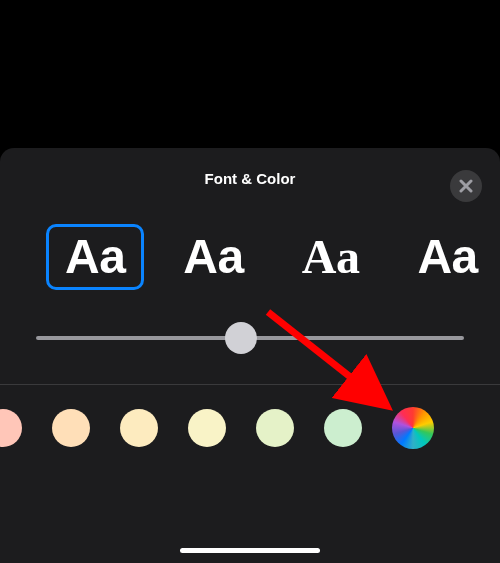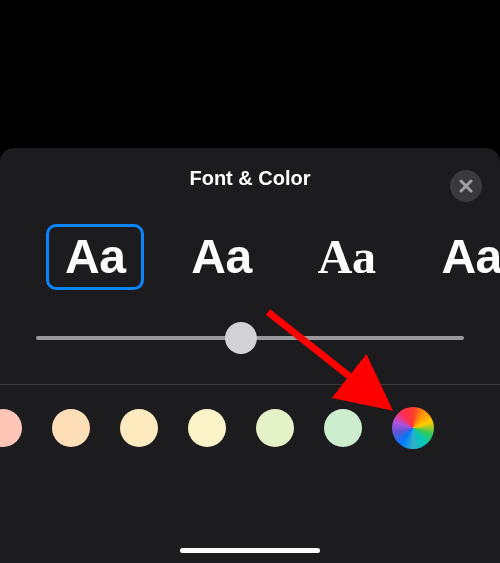--- a/index.html
+++ b/index.html
@@ -2,29 +2,29 @@
 <html><head>
   <meta charset="utf-8">
   <style>
     * { margin: 0; padding: 0; box-sizing: border-box; }
     html, body { width: 500px; height: 563px; background: #000; overflow: hidden; font-family: -apple-system, "Helvetica Neue", Arial, sans-serif; -webkit-font-smoothing: antialiased; }
     .panel {
       position: absolute; left: 0; top: 148px; width: 500px; height: 415px;
       background: #1c1c1e; border-radius: 14px 14px 0 0;
     }
     .panel-header { position: relative; height: 48px; display: flex; align-items: center; justify-content: center; padding: 12px 0 0 0; }
-    .panel-title { color: #fff; font-size: 20px; font-weight: 600; }
+    .panel-title { color: #fff; font-size: 15px; font-weight: 600; }
     .close-btn {
       position: absolute; right: 18px; top: 22px; width: 32px; height: 32px; border-radius: 16px;
       background: #3a3a3c; display: flex; align-items: center; justify-content: center; cursor: pointer;
     }
     .close-btn svg { width: 14px; height: 14px; }
 
     .font-row {
-      display: flex; align-items: center; gap: 28px; padding: 28px 0 0 46px; overflow: hidden;
+      display: flex; align-items: center; gap: 20px; padding: 28px 0 0 46px; overflow: hidden;
     }
     .font-option {
       color: #fff; font-size: 48px; line-height: 60px; font-weight: 600; letter-spacing: -0.5px;
       padding: 0 16px; border-radius: 10px; border: 3px solid transparent; cursor: pointer;
       white-space: nowrap;
     }
     .font-option.selected { border-color: #0a84ff; }
     .font-sans  { font-family: "SF Pro Display", -apple-system, "Helvetica Neue", Arial, sans-serif; font-weight: 700;}
     .font-round { font-family: "SF Pro Rounded", "Arial Rounded MT Bold", "Helvetica Rounded", Arial, sans-serif; font-weight: 700;}
     .font-serif { font-family: "Charter", "Georgia", "Times New Roman", serif; font-weight: 600;}

